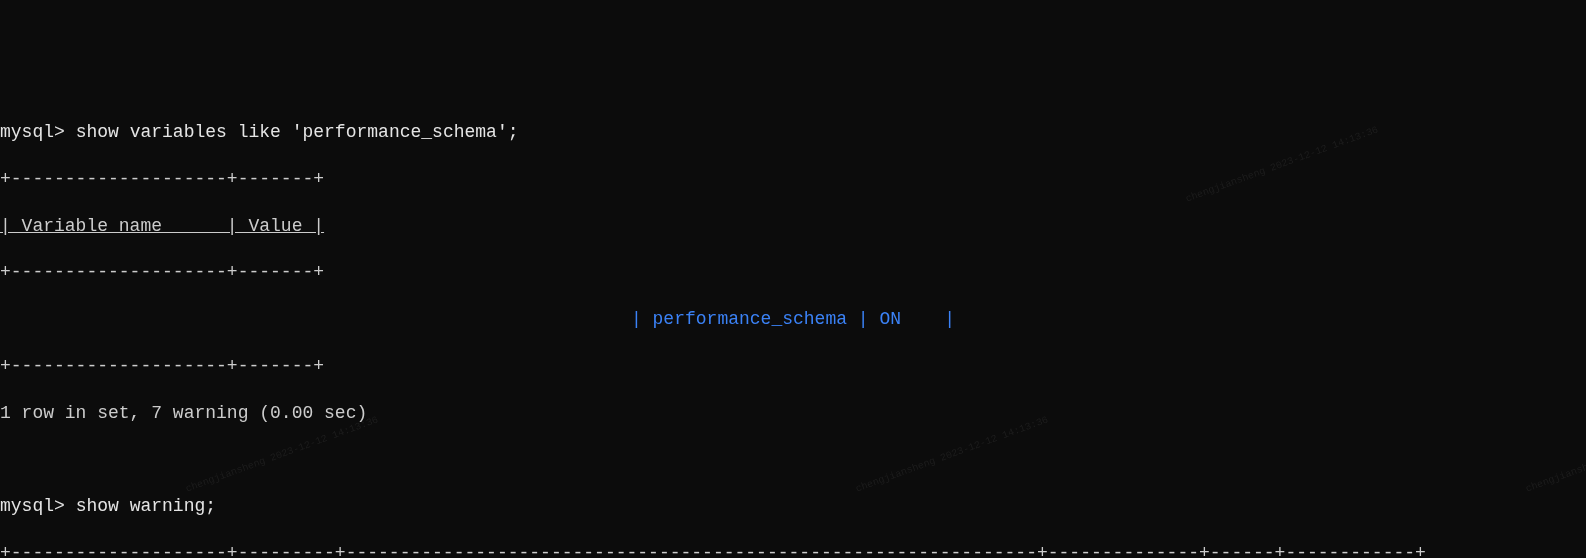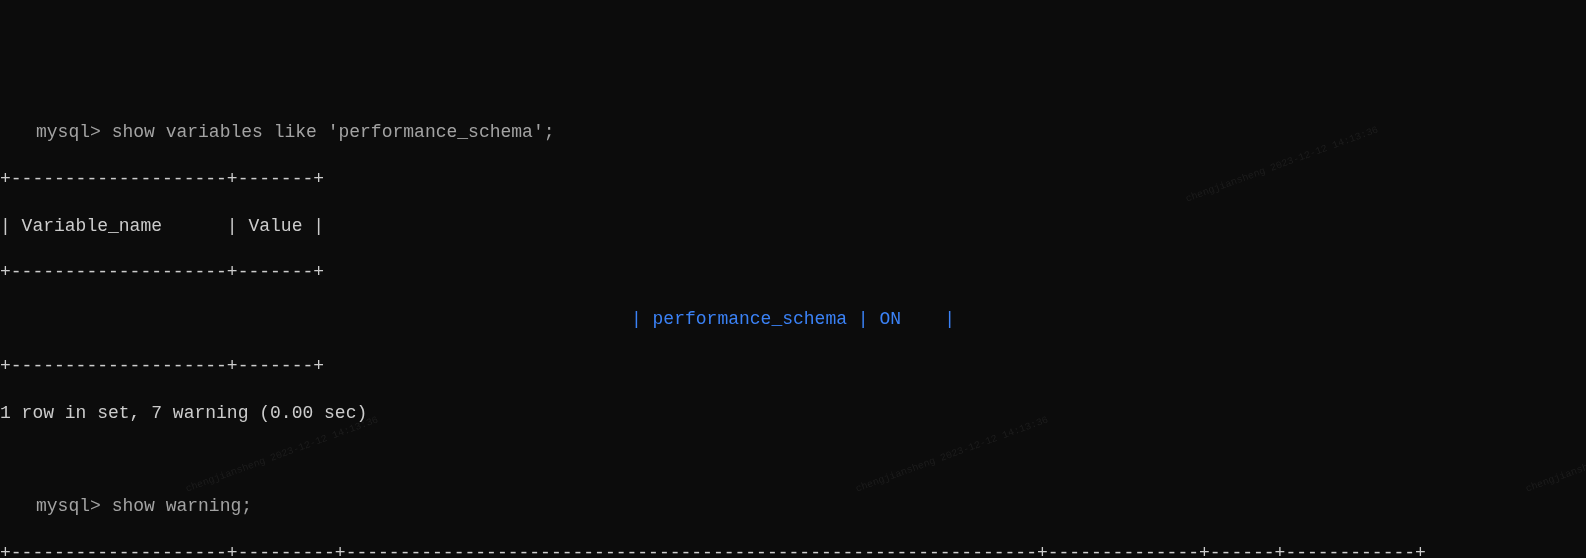--- a/index.html
+++ b/index.html
@@ -11,28 +11,28 @@
       background: #0c0c0c;
       color: #cccccc;
       font-family: 'Consolas', 'Courier New', monospace;
       font-size: 18px;
       line-height: 1.3;
       padding: 4px 0;
       white-space: pre;
       overflow-x: auto;
     }
     .prompt-line {
-      color: #a3a3a3;
-      margin-left: 36px;
+      color: #e5e5e5;
     }
     .table-border {
       color: #cccccc;
     }
     .table-header {
       color: #cccccc;
+      text-decoration: underline;
     }
     .table-row {
       color: #3b82f6;
       text-align: center;
     }
     .status-line {
       color: #cccccc;
     }
     .terminal-content {
       position: relative;

